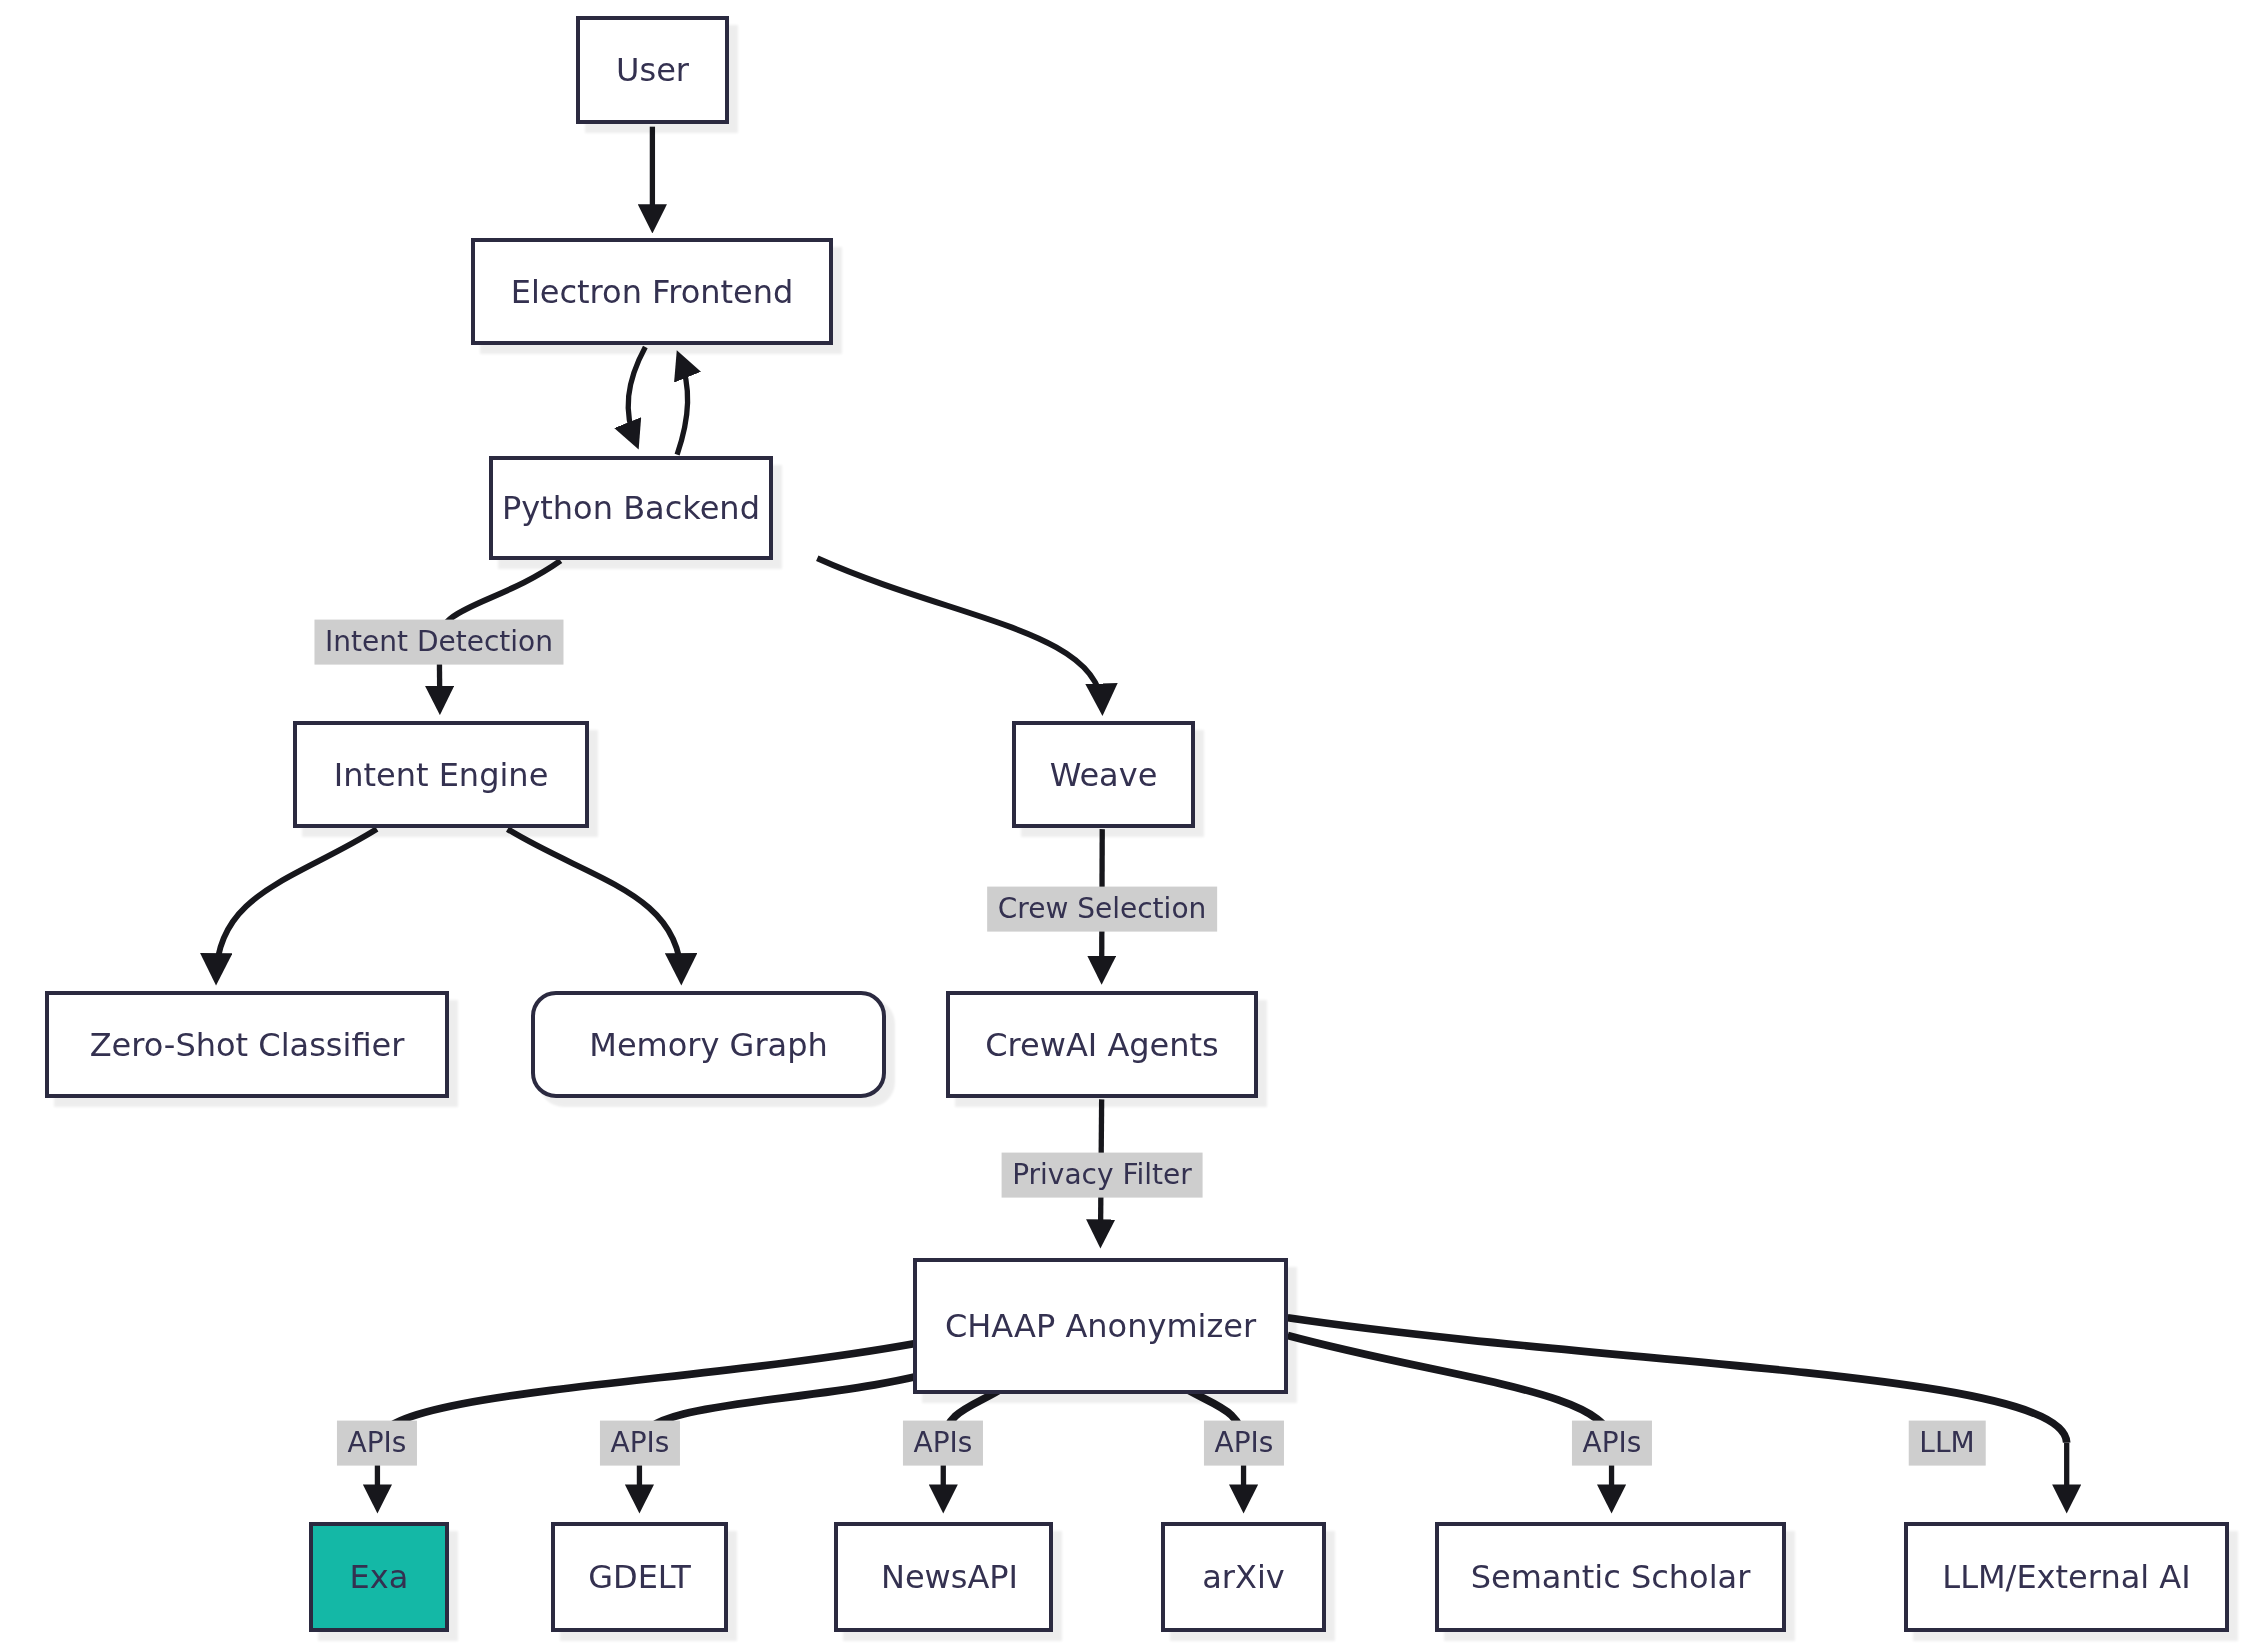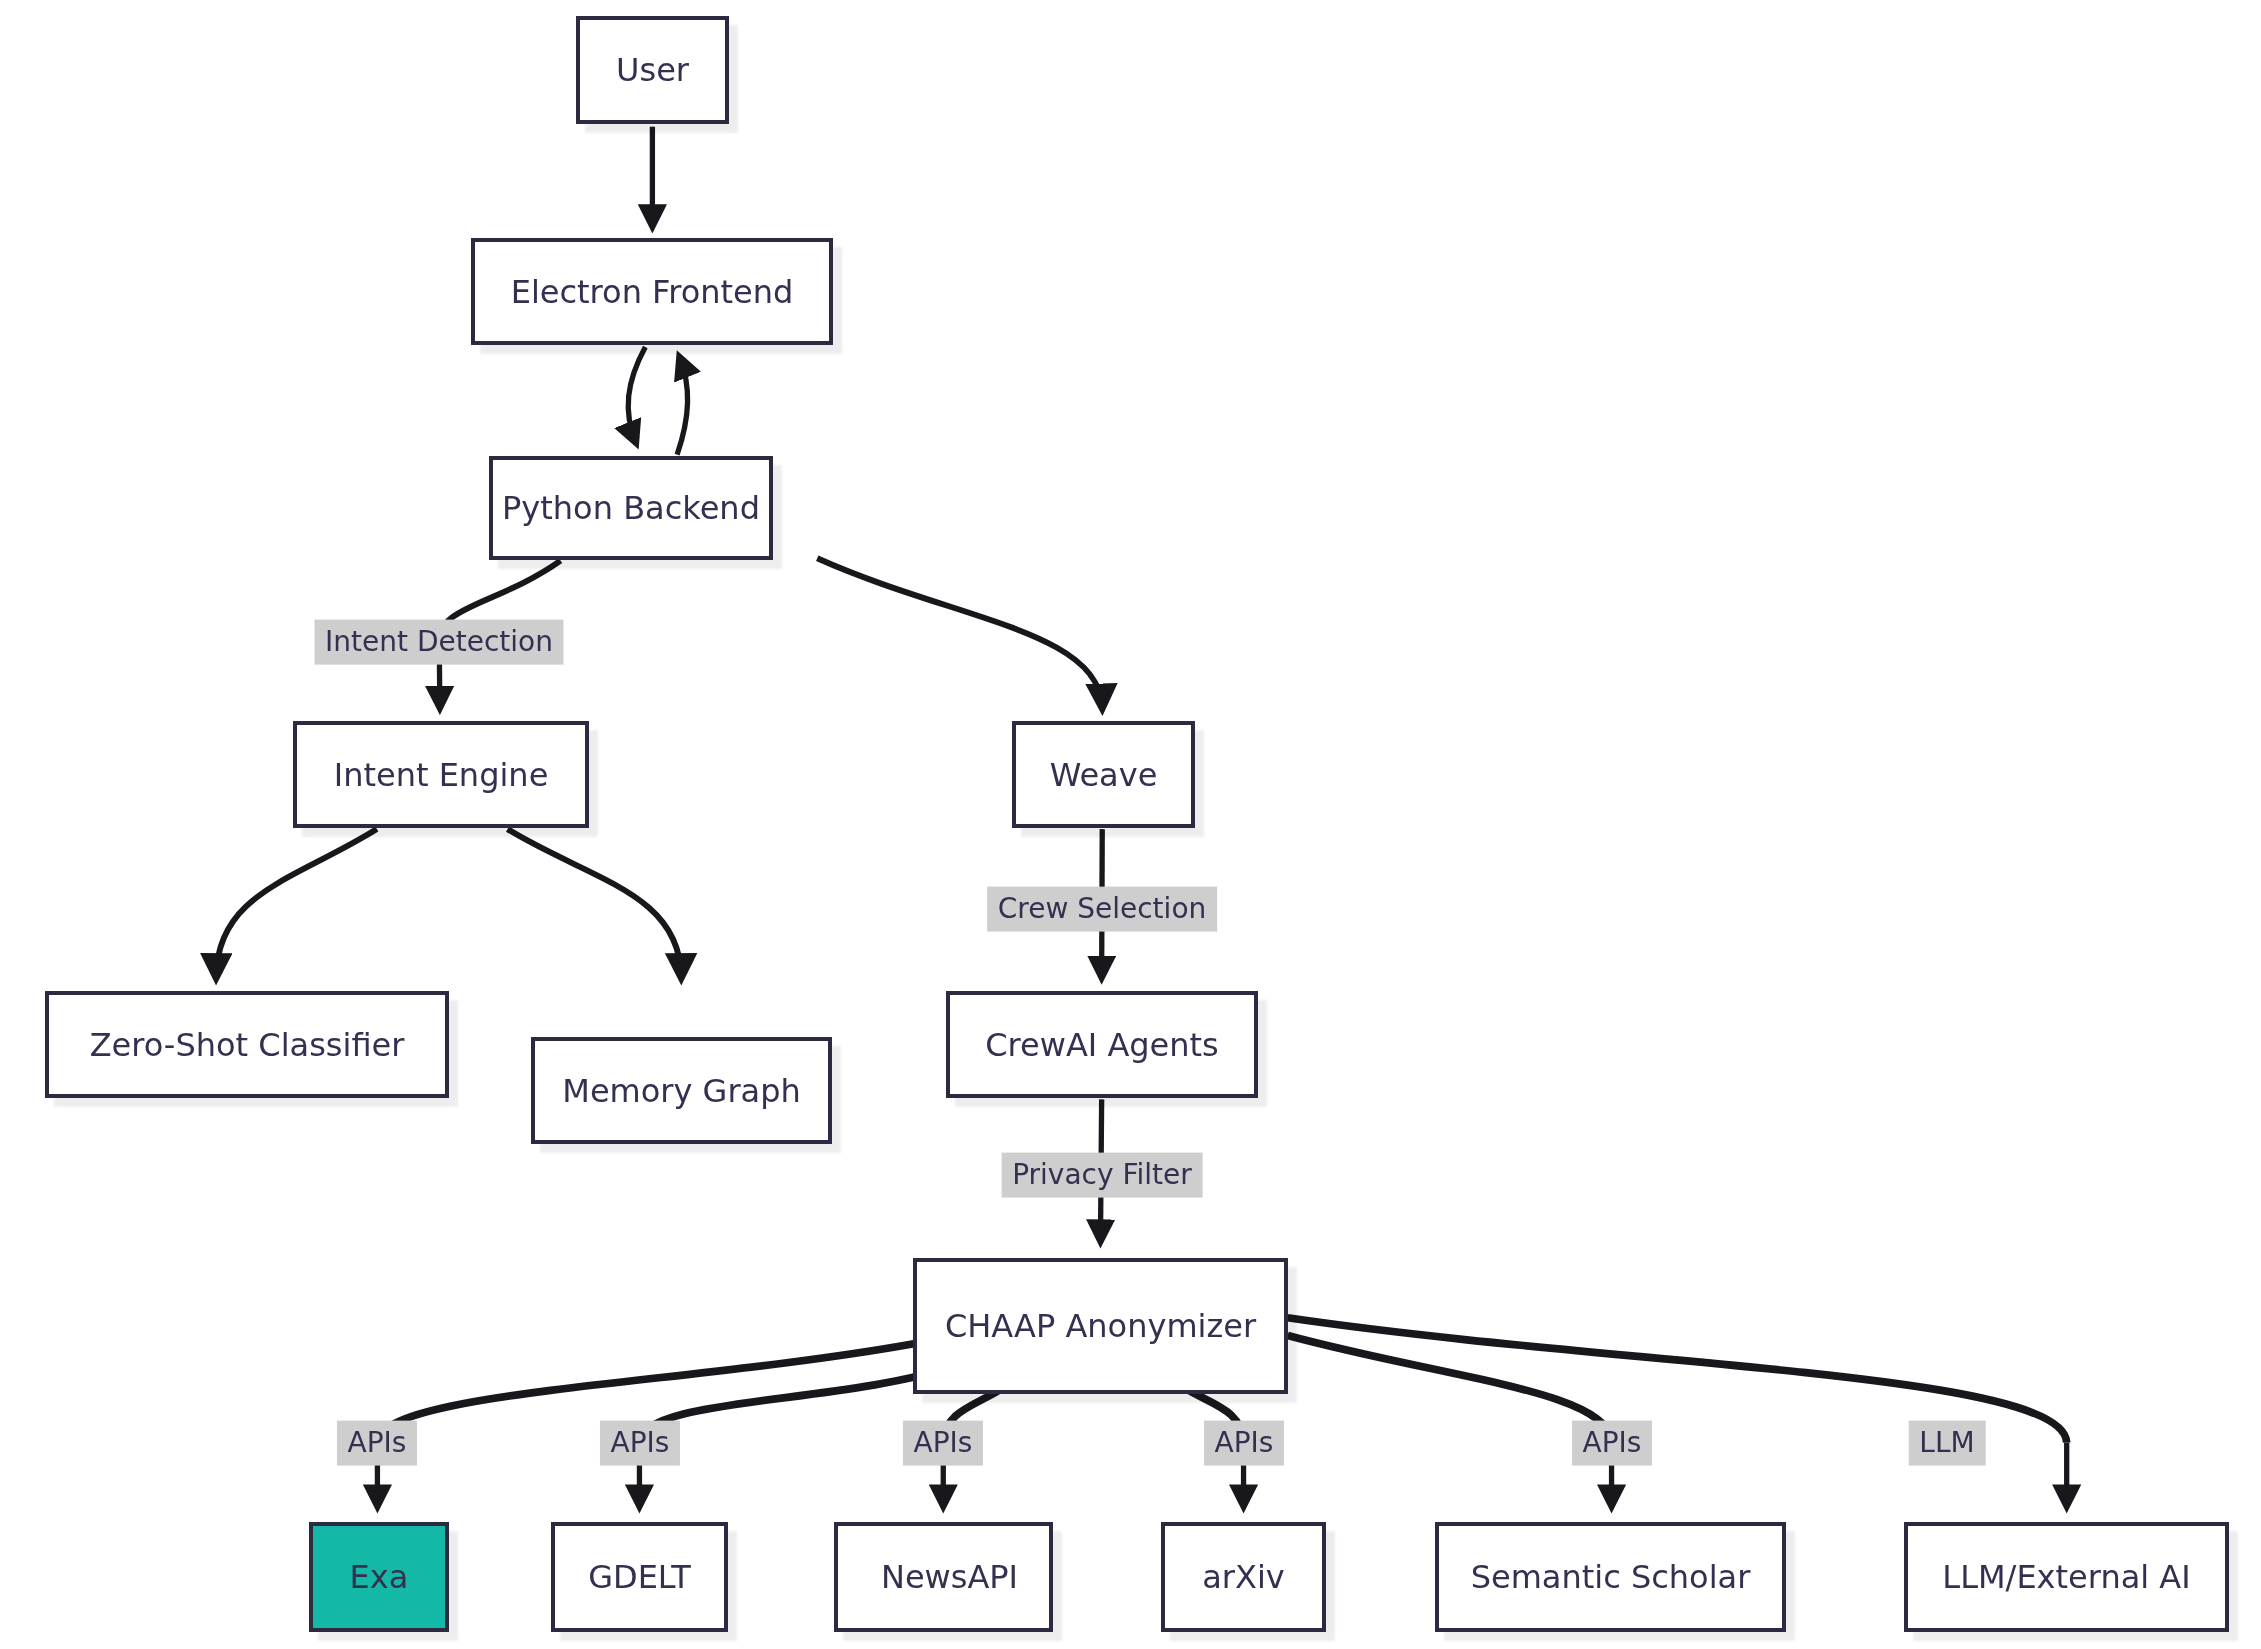--- a/index.html
+++ b/index.html
@@ -72,21 +72,21 @@
       </div>
       <div class="node" style="left: 293px; top: 721px; width: 296px; height: 107px; border-color: rgb(43, 42, 64); background: rgb(255, 255, 255); color: rgb(52, 49, 80);">
         <span>Intent Engine</span>
       </div>
       <div class="node" style="left: 1012px; top: 721px; width: 183px; height: 107px; border-color: rgb(43, 42, 64); background: rgb(255, 255, 255); color: rgb(52, 49, 80);">
         <span>Weave</span>
       </div>
       <div class="node" style="left: 14px; top: 991px; width: 404px; height: 107px; border-color: rgb(43, 42, 64); background: rgb(255, 255, 255); color: rgb(52, 49, 80); margin-left: 31px;">
         <span>Zero-Shot Classifier</span>
       </div>
-      <div class="node" style="left: 531px; top: 1037px; width: 301px; height: 107px; border-color: rgb(43, 42, 64); background: rgb(255, 255, 255); color: rgb(52, 49, 80);">
+      <div class="node" style="left: 531px; top: 991px; width: 355px; height: 107px; border-color: rgb(43, 42, 64); background: rgb(255, 255, 255); color: rgb(52, 49, 80); border-radius: 25px;">
         <span>Memory Graph</span>
       </div>
       <div class="node" style="left: 946px; top: 991px; width: 312px; height: 107px; border-color: rgb(43, 42, 64); background: rgb(255, 255, 255); color: rgb(52, 49, 80);">
         <span>CrewAI Agents</span>
       </div>
       <div class="node" style="left: 913px; top: 1258px; width: 375px; height: 136px; border-color: rgb(43, 42, 64); background: rgb(255, 255, 255); color: rgb(52, 49, 80);">
         <span>CHAAP Anonymizer</span>
       </div>
       <div class="node" style="left: 309px; top: 1522px; width: 140px; height: 110px; border-color: rgb(43, 42, 64); background: #14b8a6; color: rgb(52, 49, 80);">
         <span>Exa</span>

